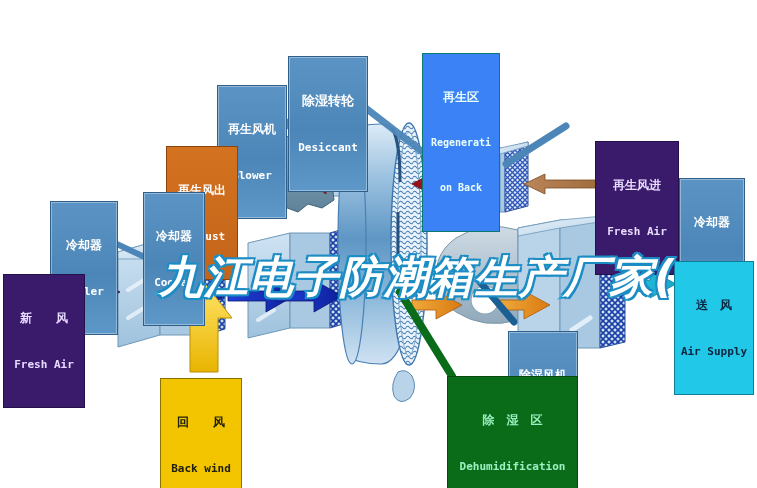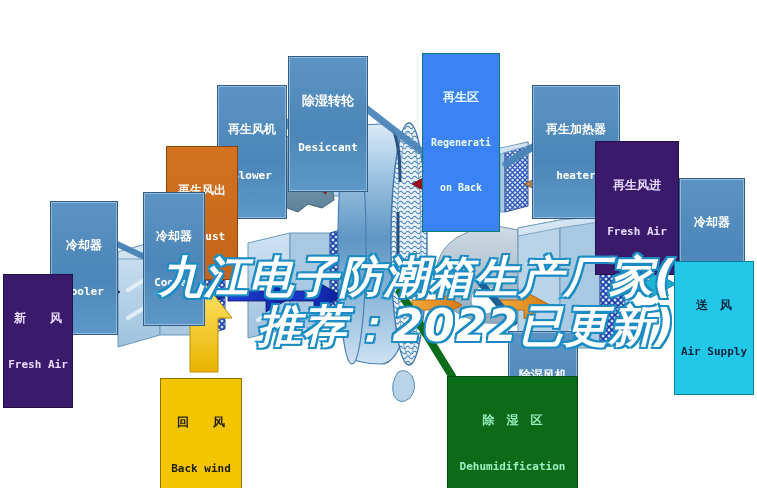--- a/index.html
+++ b/index.html
@@ -323,24 +323,20 @@
     <span class="cn" style="font-size:12px;">再生风机</span>
     <span class="en" style="font-size:11px;">Blower</span>
   </div>
 
   <div class="lbl teal" style="left:422px;top:53px;width:78px;padding:2px 2px;">
     <span class="cn" style="font-size:12px;">再生区</span>
     <span class="en" style="font-size:10px;">Regenerati</span>
     <span class="en" style="font-size:10px;">on Back</span>
   </div>
 
-  <div class="lbl blue" style="left:532px;top:85px;width:88px;padding:2px 3px;">
-    <span class="cn" style="font-size:12px;">再生加热器</span>
-    <span class="en" style="font-size:11px;">heater</span>
-  </div>
 
   <div class="lbl orange" style="left:166px;top:146px;width:72px;padding:2px 3px;">
     <span class="cn" style="font-size:12px;font-family:Liberation Serif, serif;">再生风出</span>
     <span class="en" style="font-size:11px;">Exhaust</span>
   </div>
 
   <div class="lbl purple" style="left:595px;top:141px;width:84px;padding:2px 3px;">
     <span class="cn" style="font-size:12px;">再生风进</span>
     <span class="en" style="font-size:11px;">Fresh Air</span>
   </div>
@@ -353,21 +349,21 @@
   <div class="lbl blue" style="left:143px;top:192px;width:62px;padding:2px 3px;">
     <span class="cn" style="font-size:12px;">冷却器</span>
     <span class="en" style="font-size:11px;">Cooler</span>
   </div>
 
   <div class="lbl blue" style="left:679px;top:178px;width:66px;padding:2px 3px;">
     <span class="cn" style="font-size:12px;">冷却器</span>
     <span class="en" style="font-size:11px;">Cooler</span>
   </div>
 
-  <div class="lbl purple" style="left:3px;top:274px;width:70px;padding:2px 3px;">
+  <div class="lbl purple" style="left:3px;top:274px;width:82px;padding:2px 3px;">
     <span class="cn" style="font-size:12px;">新　　风</span>
     <span class="en" style="font-size:11px;">Fresh Air</span>
   </div>
 
   <div class="lbl yellow" style="left:160px;top:378px;width:82px;padding:2px 3px;">
     <span class="cn" style="font-size:12px;">回　　风</span>
     <span class="en" style="font-size:11px;">Back wind</span>
   </div>
 
   <div class="lbl blue" style="left:508px;top:331px;width:70px;padding:2px 3px;">
@@ -381,16 +377,15 @@
     
   </div>
 
   <div class="lbl cyan" style="left:674px;top:261px;width:80px;padding:2px 3px;">
     <span class="cn" style="font-size:12px;">送　风</span>
     <span class="en" style="font-size:11px;">Air Supply</span>
   </div>
 
   <div id="overlay">
     <span class="ln">九江电子防潮箱生产厂家(</span>
-    <span class="ln">推荐：2022已更新)</span>
   </div>
 
 </div>
 
 </body></html>

